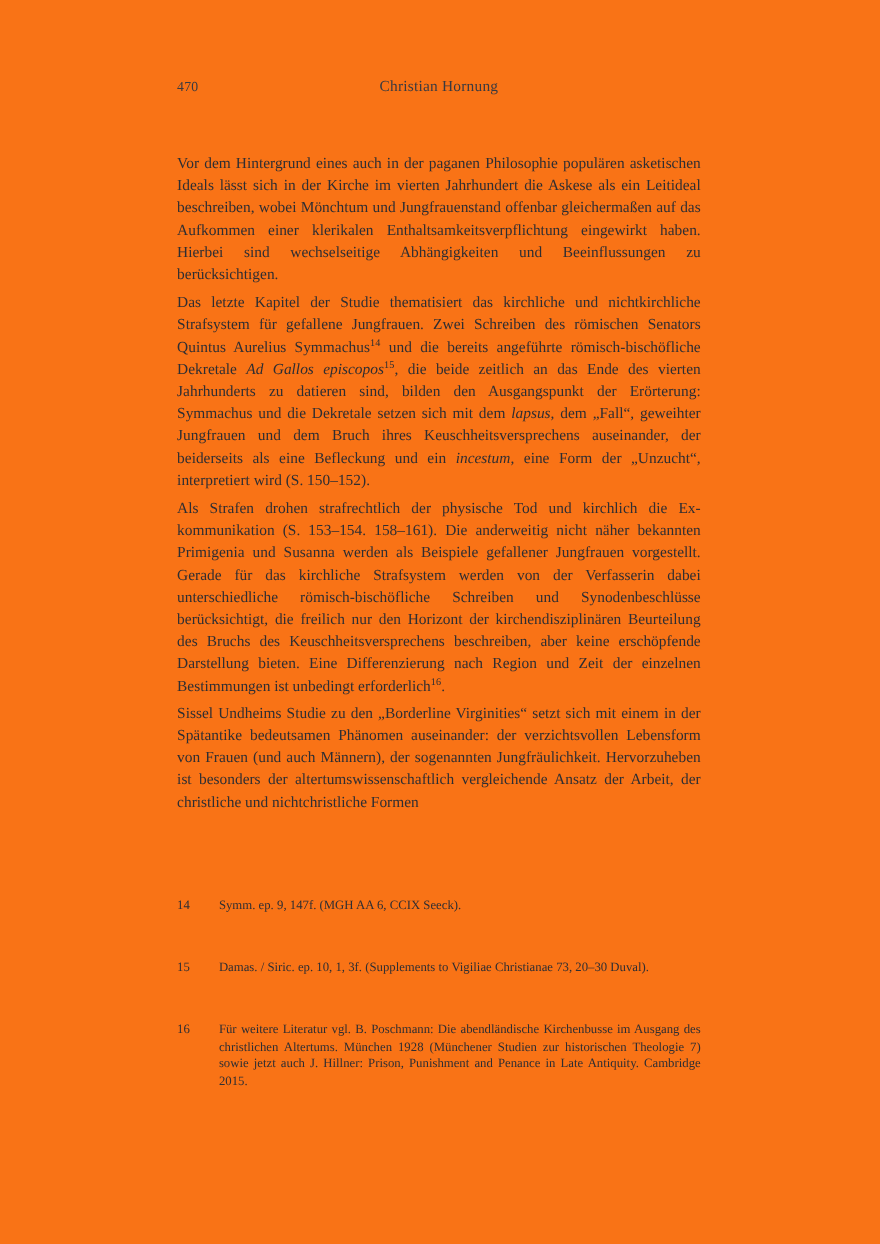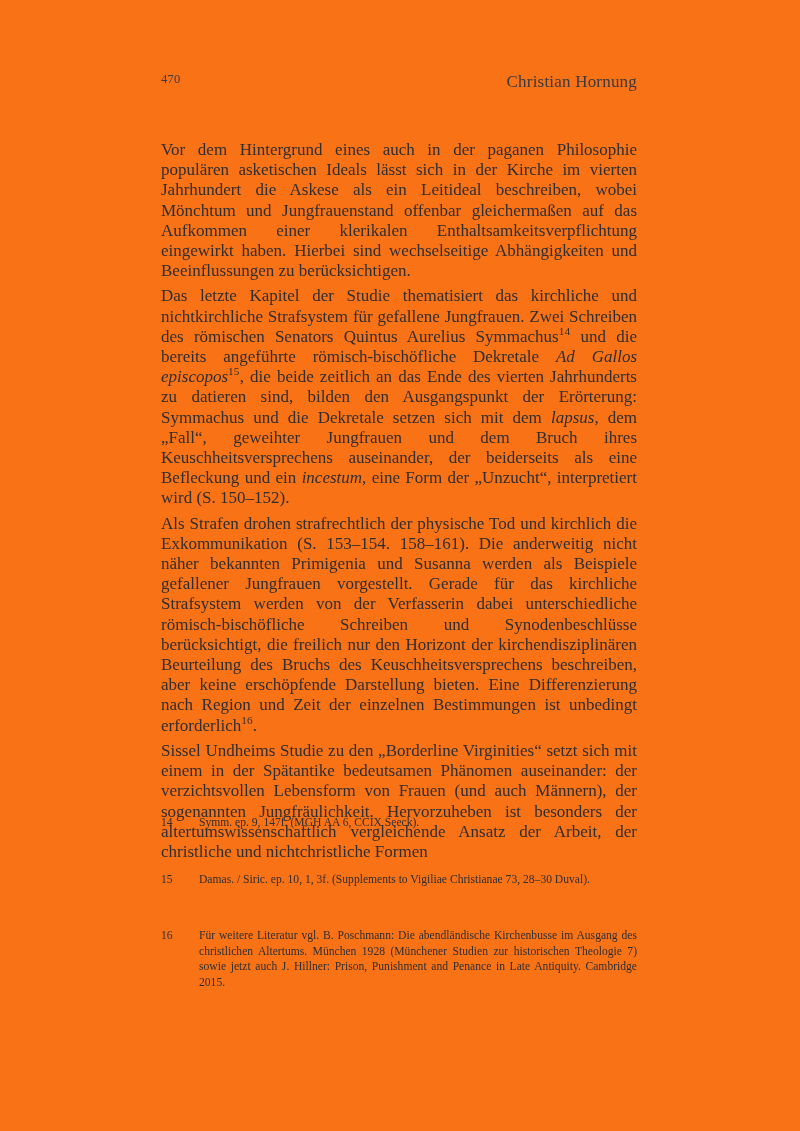--- a/index.html
+++ b/index.html
@@ -31,36 +31,36 @@
     top: 0;
     font-size: 12.5px;
     color: #3a3a40;
     letter-spacing: 0.2px;
   }
   .header .running-title {
     position: absolute;
     left: 0;
     top: 0;
     width: 476px;
-    text-align: right;
-    font-size: 17px;
+    text-align: center;
+    font-size: 14px;
     color: #3a3a40;
     letter-spacing: 0.2px;
   }
 
   
   .body-block {
     position: absolute;
     top: 140px;
     left: 161px;
     width: 476px;
   }
   .para {
     margin: 0 0 5px 0;
-    font-size: 17px;
+    font-size: 14px;
     line-height: 20.2px;
     text-align: justify;
     text-justify: inter-word;
     hyphens: manual;
     color: #2e2e33;
   }
   .para:last-child { margin-bottom: 16px; }
   .para i, .para em {
     font-style: italic;
   }
@@ -126,21 +126,21 @@
 
   <div class="footnotes">
 
     <div class="footnote">
       <span class="fn-num">14</span>
       <span class="fn-text">Symm. ep. 9, 147f. (MGH AA 6, CCIX Seeck).</span>
     </div>
 
     <div class="footnote">
       <span class="fn-num">15</span>
-      <span class="fn-text">Damas. / Siric. ep. 10, 1, 3f. (Supplements to Vigiliae Christianae 73, 28–30 Duval).</span>
+      <span class="fn-text">Damas. / Siric. ep. 10, 1, 3f. (Supplements to Vigiliae Christianae 73, 20–30 Duval).</span>
     </div>
 
     <div class="footnote">
       <span class="fn-num">16</span>
       <span class="fn-text">Für weitere Literatur vgl. B. Poschmann: Die abendländische Kirchenbusse im Ausgang des christlichen Altertums. München 1928 (Münchener Studien zur historischen Theologie 7) sowie jetzt auch J. Hillner: Prison, Punishment and Penance in Late Antiquity. Cambridge 2015.</span>
     </div>
 
   </div>
 
 </div>

